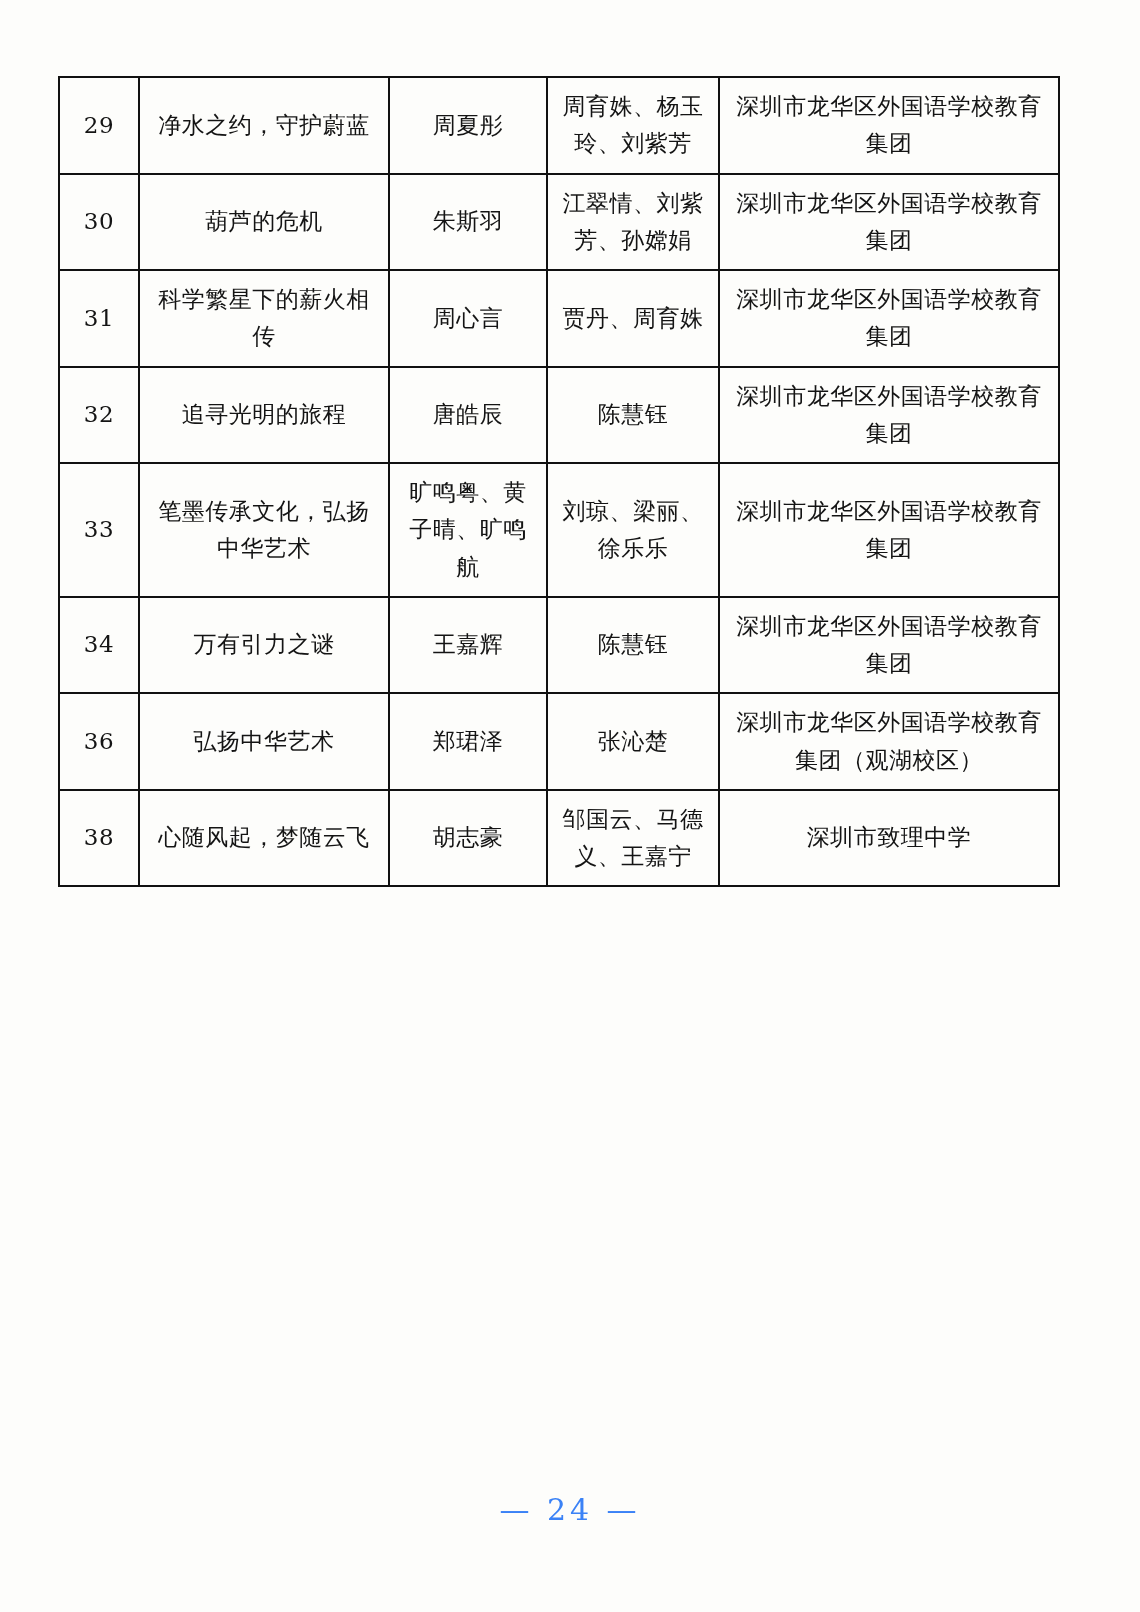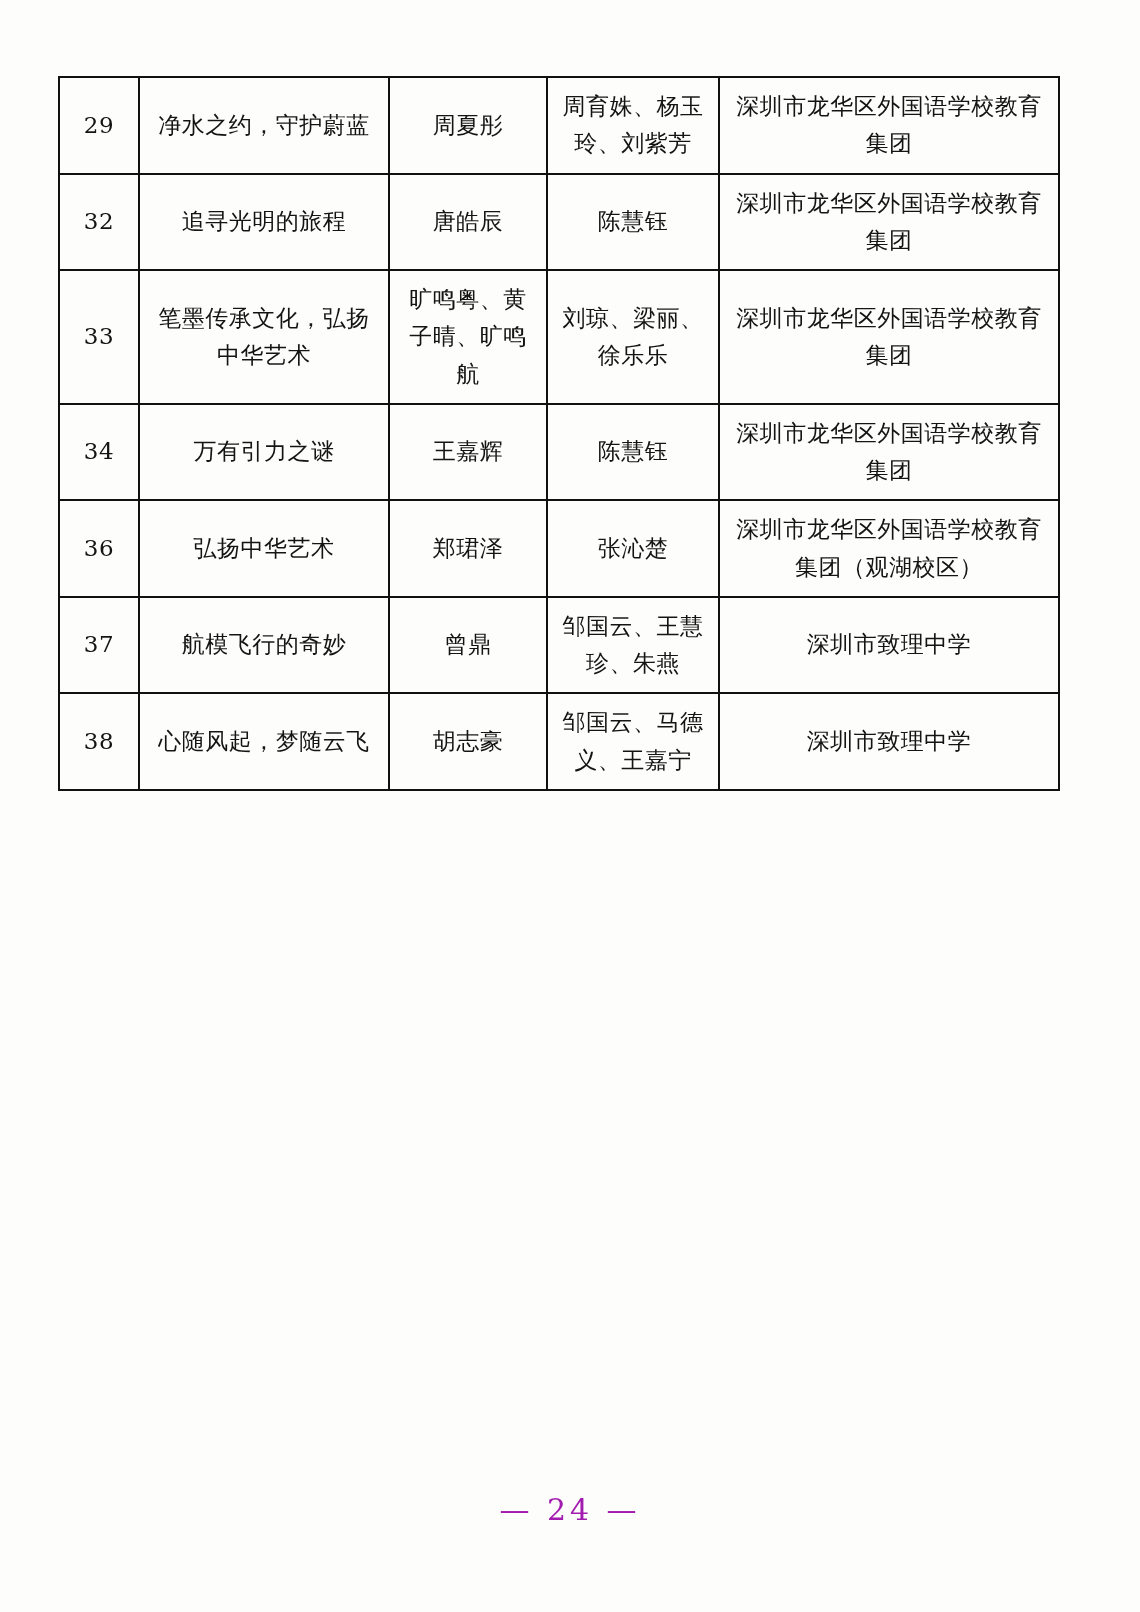--- a/index.html
+++ b/index.html
@@ -66,21 +66,21 @@
     position: absolute;
     left: 0;
     top: 1492px;
     width: 1140px;
     text-align: center;
   }
   .page-number {
     display: inline-block;
     font-size: 30px;
     letter-spacing: 4px;
-    color: #a21caf;
+    color: #3b82f6;
     font-family: "DejaVu Serif", "Liberation Serif", serif;
   }
 </style>
 </head>
 <body>
 
 <div class="page">
 
   <div class="table-wrap">
     <table class="doc-table">
@@ -94,21 +94,35 @@
       <tbody>
 
         <tr>
           <td class="cell-no">29</td>
           <td class="cell-title">净水之约，守护蔚蓝</td>
           <td class="cell-author">周夏彤</td>
           <td class="cell-tutor">周育姝、杨玉玲、刘紫芳</td>
           <td class="cell-school">深圳市龙华区外国语学校教育集团</td>
         </tr>
 
+        <tr>
+          <td class="cell-no">30</td>
+          <td class="cell-title">葫芦的危机</td>
+          <td class="cell-author">朱斯羽</td>
+          <td class="cell-tutor">江翠情、刘紫芳、孙嫦娟</td>
+          <td class="cell-school">深圳市龙华区外国语学校教育集团</td>
+        </tr>
 
+        <tr>
+          <td class="cell-no">31</td>
+          <td class="cell-title">科学繁星下的薪火相传</td>
+          <td class="cell-author">周心言</td>
+          <td class="cell-tutor">贾丹、周育姝</td>
+          <td class="cell-school">深圳市龙华区外国语学校教育集团</td>
+        </tr>
 
         <tr>
           <td class="cell-no">32</td>
           <td class="cell-title">追寻光明的旅程</td>
           <td class="cell-author">唐皓辰</td>
           <td class="cell-tutor">陈慧钰</td>
           <td class="cell-school">深圳市龙华区外国语学校教育集团</td>
         </tr>
 
         <tr>
@@ -129,27 +143,20 @@
 
 
         <tr>
           <td class="cell-no">36</td>
           <td class="cell-title">弘扬中华艺术</td>
           <td class="cell-author">郑珺泽</td>
           <td class="cell-tutor">张沁楚</td>
           <td class="cell-school">深圳市龙华区外国语学校教育集团（观湖校区）</td>
         </tr>
 
-        <tr>
-          <td class="cell-no">37</td>
-          <td class="cell-title">航模飞行的奇妙</td>
-          <td class="cell-author">曾鼎</td>
-          <td class="cell-tutor">邹国云、王慧珍、朱燕</td>
-          <td class="cell-school">深圳市致理中学</td>
-        </tr>
 
         <tr>
           <td class="cell-no">38</td>
           <td class="cell-title">心随风起，梦随云飞</td>
           <td class="cell-author">胡志豪</td>
           <td class="cell-tutor">邹国云、马德义、王嘉宁</td>
           <td class="cell-school">深圳市致理中学</td>
         </tr>
 
       </tbody>

